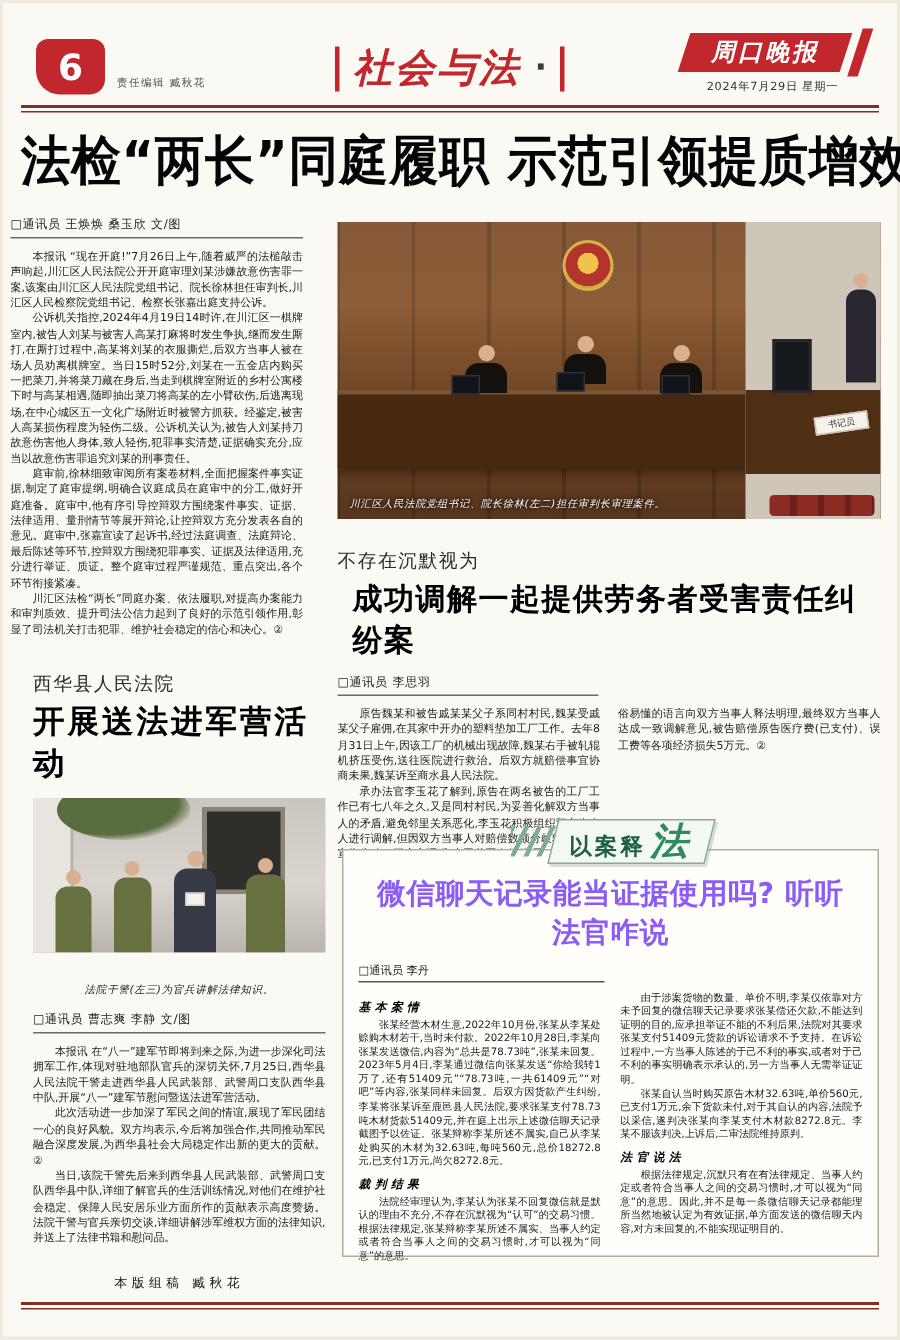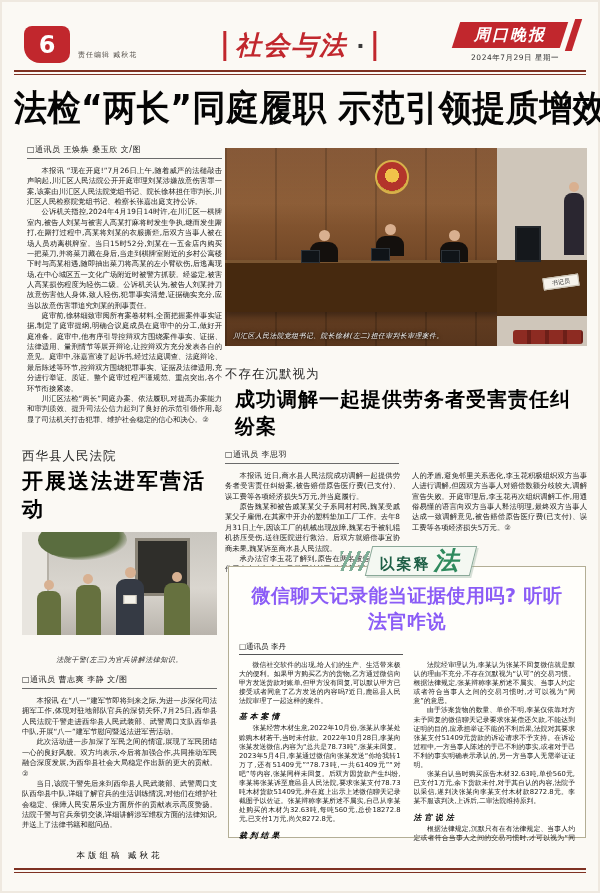--- a/index.html
+++ b/index.html
@@ -39,21 +39,21 @@
 
   
   .byline { font-size:8px; color:#222; padding-bottom:3px; border-bottom:1px solid #6b6b6b;
     margin-bottom:7px; letter-spacing:0.5px; }
   .body-text p { font-size:7.3px; line-height:1.42; text-align:justify; text-indent:2em;
     color:#1a1a1a; }
   .kicker { font-size:12.5px; color:#2b2b2b; letter-spacing:1px; }
   .sub-headline { font-weight:900; color:#000; }
 
   
-  .col-lead { position:absolute; left:27px; top:144px; width:195px; }
+  .col-lead { position:absolute; left:7px; top:144px; width:195px; }
 
   
   .photo-court { position:absolute; left:225px; top:148px; width:362px; height:198px;
     overflow:hidden; background:linear-gradient(180deg,#7c4b27 0%,#8a5a33 28%,#6f4525 62%,#58361d 100%); }
   .panel-seams { position:absolute; inset:0;
     background:repeating-linear-gradient(90deg, rgba(0,0,0,0.16) 0 2px, transparent 2px 50px),
                linear-gradient(180deg, rgba(255,255,255,0.08), transparent 40%); }
   .emblem { position:absolute; left:150px; top:12px; width:34px; height:34px; border-radius:50%;
     border:2px solid #d8b14a;
     background:radial-gradient(circle at 50% 45%, #f1c24a 0 31%, #b3342b 32% 68%, #c9a23c 69% 100%); }
@@ -201,40 +201,38 @@
     <div class="nameplate">书记员</div>
     <div class="red-chairs"></div>
     <div class="caption-overlay">川汇区人民法院党组书记、院长徐林(左二)担任审判长审理案件。</div>
   </div>
 
   <div class="shangshui">
     <div class="kicker">不存在沉默视为</div>
     <div class="sub-headline">成功调解一起提供劳务者受害责任纠纷案</div>
     <div class="byline">□通讯员 李思羽</div>
     <div class="twocol body-text">
-      <p>本报讯 近日,商水县人民法院成功调解一起提供劳务者受害责任纠纷案,被告赔偿原告医疗费(已支付)、误工费等各项经济损失5万元,并当庭履行。</p>
       <p>原告魏某和被告戚某某父子系同村村民,魏某受戚某父子雇佣,在其家中开办的塑料垫加工厂工作。去年8月31日上午,因该工厂的机械出现故障,魏某右手被轧辊机挤压受伤,送往医院进行救治。后双方就赔偿事宜协商未果,魏某诉至商水县人民法院。</p>
       <p>承办法官李玉花了解到,原告在两名被告的工厂工作已有七八年之久,又是同村村民,为妥善化解双方当事人的矛盾,避免邻里关系恶化,李玉花积极组织双方当事人进行调解,但因双方当事人对赔偿数额分歧较大,调解宣告失败。开庭审理后,李玉花再次组织调解工作,用通俗易懂的语言向双方当事人释法明理,最终双方当事人达成一致调解意见,被告赔偿原告医疗费(已支付)、误工费等各项经济损失5万元。②</p>
     </div>
   </div>
 
   <div class="case-box">
     <div class="badge">
       <div class="badge-stripes"></div>
       <div class="badge-banner">
         <div class="badge-inner">
           <span class="badge-text">以案释</span>
           <span class="badge-fa">法</span>
         </div>
       </div>
     </div>
     <div class="box-headline">微信聊天记录能当证据使用吗? 听听法官咋说</div>
     <div class="box-byline">□通讯员 李丹</div>
     <div class="box-body">
-      <p>微信社交软件的出现,给人们的生产、生活带来极大的便利。如果甲方购买乙方的货物,乙方通过微信向甲方发送货款对账单,但甲方没有回复,可以默认甲方已接受或者同意了乙方发送的内容吗?近日,鹿邑县人民法院审理了一起这样的案件。</p>
       <div class="subhead">基本案情</div>
       <p>张某经营木材生意,2022年10月份,张某从李某处赊购木材若干,当时未付款。2022年10月28日,李某向张某发送微信,内容为“总共是78.73吨”,张某未回复。2023年5月4日,李某通过微信向张某发送“你给我转1万了,还有51409元”“78.73吨,一共61409元”“对吧”等内容,张某同样未回复。后双方因货款产生纠纷,李某将张某诉至鹿邑县人民法院,要求张某支付78.73吨木材货款51409元,并在庭上出示上述微信聊天记录截图予以佐证。张某辩称李某所述不属实,自己从李某处购买的木材为32.63吨,每吨560元,总价18272.8元,已支付1万元,尚欠8272.8元。</p>
       <div class="subhead">裁判结果</div>
       <p>法院经审理认为,李某认为张某不回复微信就是默认的理由不充分,不存在沉默视为“认可”的交易习惯。根据法律规定,张某辩称李某所述不属实、当事人约定或者符合当事人之间的交易习惯时,才可以视为“同意”的意思。</p>
       <p>由于涉案货物的数量、单价不明,李某仅依靠对方未予回复的微信聊天记录要求张某偿还欠款,不能达到证明的目的,应承担举证不能的不利后果,法院对其要求张某支付51409元货款的诉讼请求不予支持。在诉讼过程中,一方当事人陈述的于己不利的事实,或者对于己不利的事实明确表示承认的,另一方当事人无需举证证明。</p>
       <p>张某自认当时购买原告木材32.63吨,单价560元,已支付1万元,余下货款未付,对于其自认的内容,法院予以采信,遂判决张某向李某支付木材款8272.8元。李某不服该判决,上诉后,二审法院维持原判。</p>
       <div class="subhead">法官说法</div>
       <p>根据法律规定,沉默只有在有法律规定、当事人约定或者符合当事人之间的交易习惯时,才可以视为“同意”的意思。因此,并不是每一条微信聊天记录都能理所当然地被认定为有效证据,单方面发送的微信聊天内容,对方未回复的,不能实现证明目的。</p>
 
     </div>

